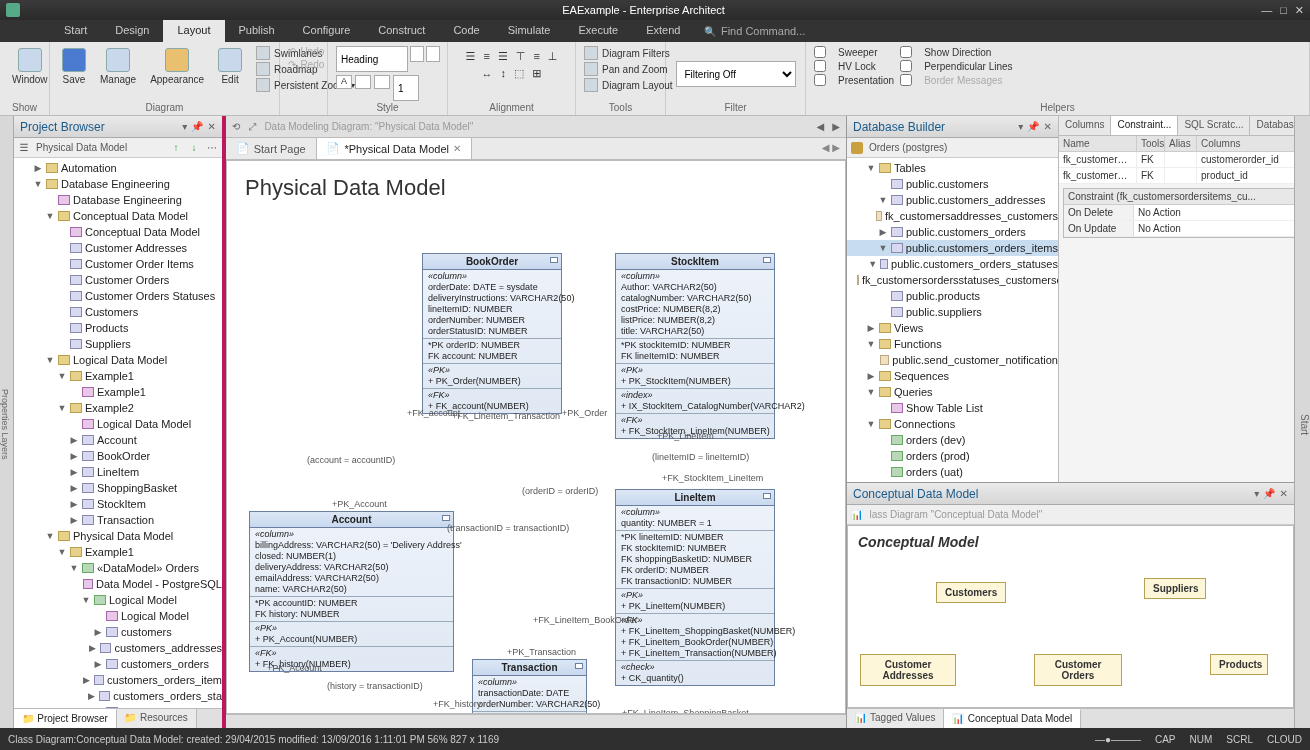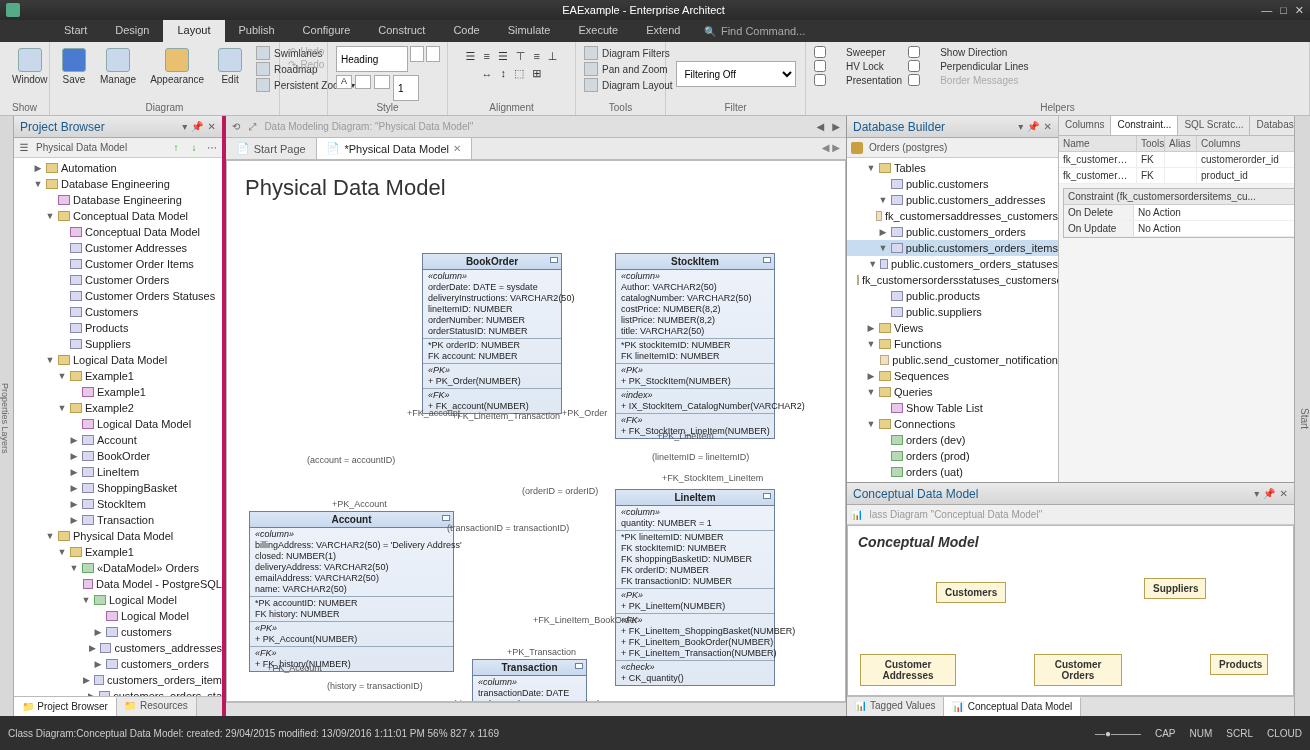--- a/index.html
+++ b/index.html
@@ -23,21 +23,21 @@
 .ribbon { height: 74px; background: #e8e8e8; border-bottom: 1px solid #bbb; display: flex; }
 .rgroup { border-right: 1px solid #ccc; padding: 2px 8px 0 8px; display: flex; flex-direction: column; }
 .rgroup .glabel { text-align: center; font-size: 10px; color: #666; margin-top: auto; padding-bottom: 2px; }
 .rgroup .gbody { flex:1; display:flex; align-items:flex-start; gap:6px; padding-top:2px; }
 .bigbtn { display:flex; flex-direction:column; align-items:center; gap:2px; padding:2px 4px; cursor:pointer; font-size:10px; color:#333; }
 .bigbtn .ic { width:24px; height:24px; background:#c9d8ea; border:1px solid #8aa; border-radius:3px; }
 .smallcol { display:flex; flex-direction:column; gap:2px; font-size:10px; color:#333; }
 .smallcol .row { display:flex; align-items:center; gap:4px; cursor:pointer; white-space:nowrap; }
 .smallcol .row .sic { width:14px; height:14px; background:#d0d8e0; border:1px solid #aaa; }
 .styleinput { height:26px; border:1px solid #aaa; background:#fff; font-size:10px; padding:0 4px; }
-.chk { display:flex; align-items:center; gap:20px; font-size:10px; color:#333; white-space:nowrap; }
+.chk { display:flex; align-items:center; gap:12px; font-size:10px; color:#333; white-space:nowrap; }
 .chk input { width:12px; height:12px; }
 
 
 .main { flex:1; display:flex; min-height:0; background:#d0d0d0; }
 .leftcol { width: 212px; display:flex; flex-direction:column; border-right:4px solid #be185d; background:#e8e8e8; }
 .midcol { flex:1; display:flex; flex-direction:column; min-width:0; }
 .rightcol { width: 448px; display:flex; flex-direction:column; border-left:1px solid #999; background:#e8e8e8; }
 .rightstrip { width:16px; background:#d8d8d8; border-left:1px solid #aaa; writing-mode:vertical-rl; font-size:10px; color:#666; text-align:center; padding-top:6px; }
 
 
@@ -104,21 +104,21 @@
 .propbox .pbr { display:flex; border-bottom:1px solid #eee; }
 .propbox .pbr .k { width:70px; padding:2px 4px; background:#f2f2f2; border-right:1px solid #ddd; }
 .propbox .pbr .v { flex:1; padding:2px 4px; }
 
 
 .ccanvas { flex:1; background:#fff; position:relative; border:1px solid #bbb; overflow:hidden; }
 .ccanvas .ctitle { position:absolute; top:8px; left:10px; font-size:14px; font-style:italic; font-weight:bold; color:#333; }
 .cnode { position:absolute; background:#fdf6d8; border:1px solid #b8a050; padding:4px 8px; font-size:10px; font-weight:bold; color:#333; text-align:center; }
 
 
-.status { height:34px; background:#2f2f2f; color:#ccc; font-size:10px; display:flex; align-items:center; padding:0 8px; gap:14px; }
+.status { height:22px; background:#2f2f2f; color:#ccc; font-size:10px; display:flex; align-items:center; padding:0 8px; gap:14px; }
 .status .r { margin-left:auto; display:flex; gap:14px; }
 
 .leftstrip { width:14px; background:#d8d8d8; border-right:1px solid #aaa; writing-mode:vertical-lr; font-size:9px; color:#666; padding-top:4px; text-align:center; }
 </style>
 </head>
 <body>
 
 <div class="app">
 
   <div class="titlebar">

